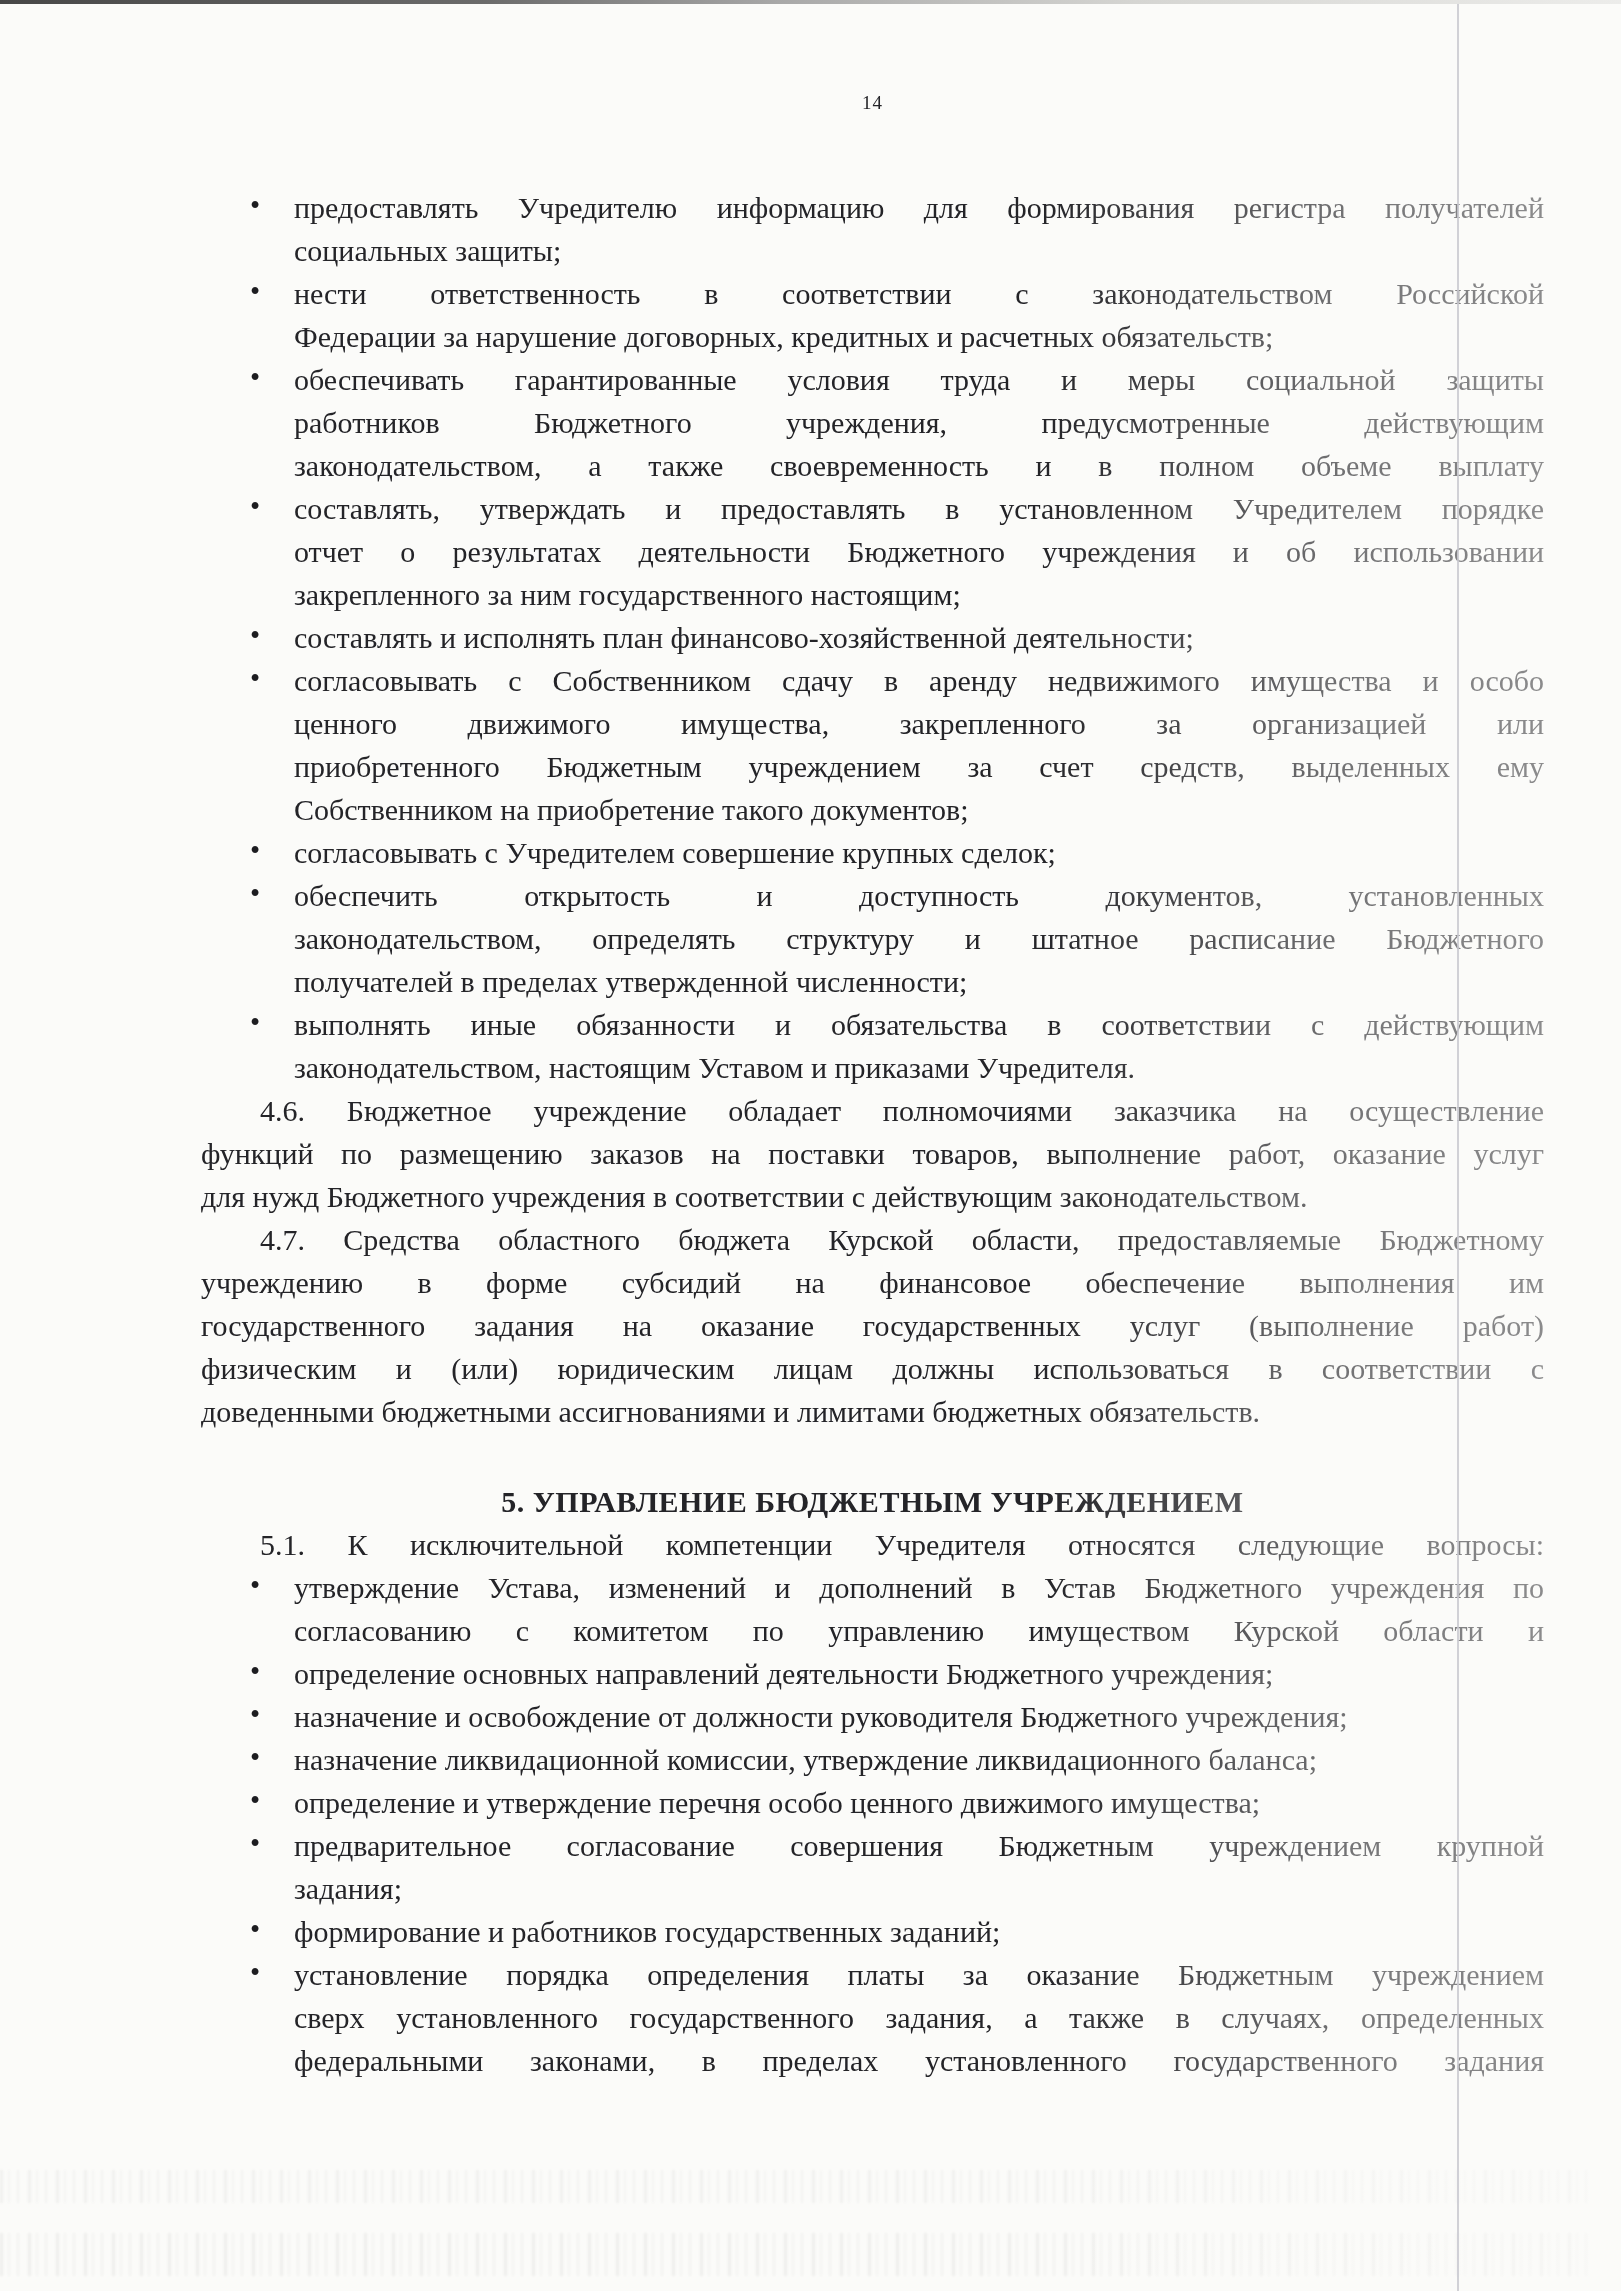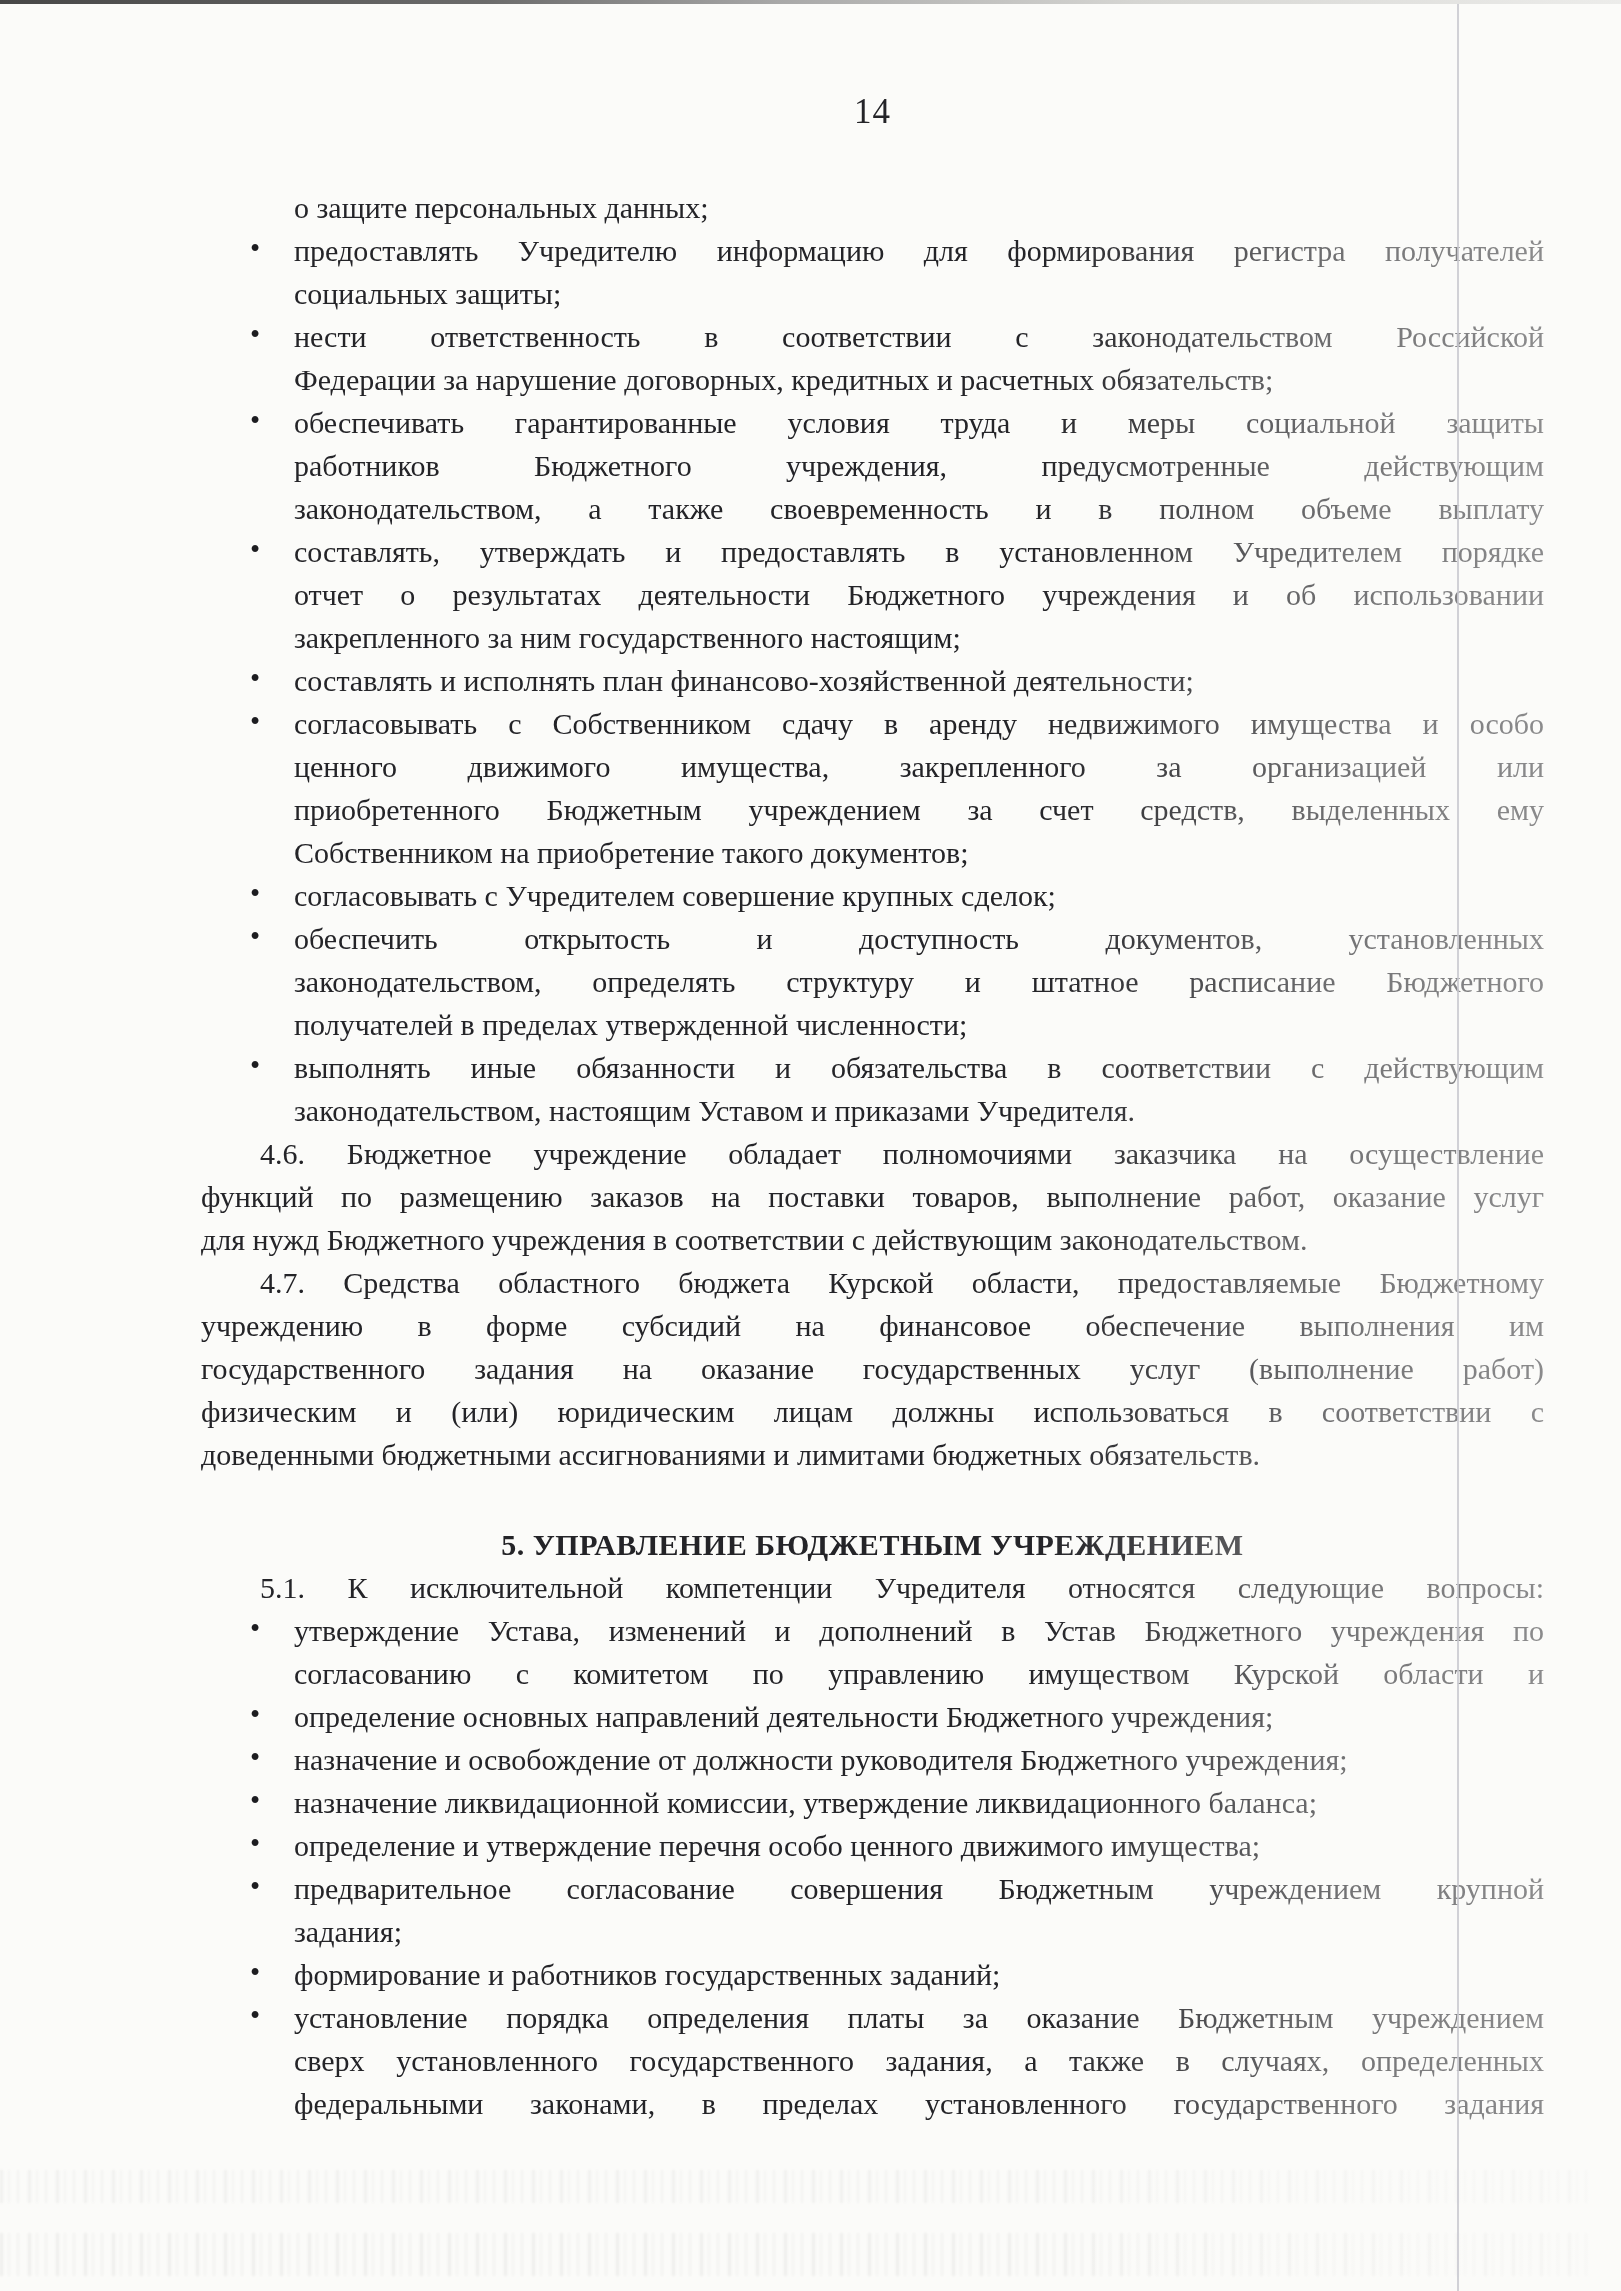--- a/index.html
+++ b/index.html
@@ -32,21 +32,21 @@
     background: repeating-linear-gradient(90deg,
       rgba(140,140,140,.12) 0 2.9px, rgba(140,140,140,0) 2.9px 7.8px,
       rgba(160,160,160,.08) 7.8px 9.8px, rgba(160,160,160,0) 9.8px 16.7px,
       rgba(150,150,150,.10) 16.7px 18.6px, rgba(150,150,150,0) 18.6px 28px);
   }
   .noise-a { top: 2170px; height: 33px; }
   .noise-b { top: 2233px; height: 43px; opacity: .9; }
 
   .page-number {
     position: absolute; top: 92px; left: 201px; width: 1343px;
-    text-align: center; font-size: 35px; letter-spacing: 1px; z-index: 3;
+    text-align: center; font-size: 19px; letter-spacing: 1px; z-index: 3;
   }
 
   #doc-body {
     position: absolute; top: 186px; left: 201px; width: 1343px; z-index: 3;
     font-size: 30px; line-height: 43px;
   }
   .line {
     white-space: nowrap;
     text-align: justify;
     text-align-last: justify;
@@ -66,23 +66,20 @@
   .block.heading .line,
   .block.heading .line.last { text-align: center; text-align-last: center; padding: 0; }
 </style>
 </head>
 <body>
 
 <div id="page">
   <div class="top-edge"></div>
   <div class="page-number">14</div>
   <div id="doc-body">
-      <div class="block continuation">
-        <div class="line first last">о защите персональных данных;</div>
-      </div>
       <div class="block bullet">
         <span class="marker">•</span>
         <div class="line first">предоставлять Учредителю информацию для формирования регистра получателей</div>
         <div class="line last">социальных защиты;</div>
       </div>
       <div class="block bullet">
         <span class="marker">•</span>
         <div class="line first">нести ответственность в соответствии с законодательством Российской</div>
         <div class="line last">Федерации за нарушение договорных, кредитных и расчетных обязательств;</div>
       </div>

